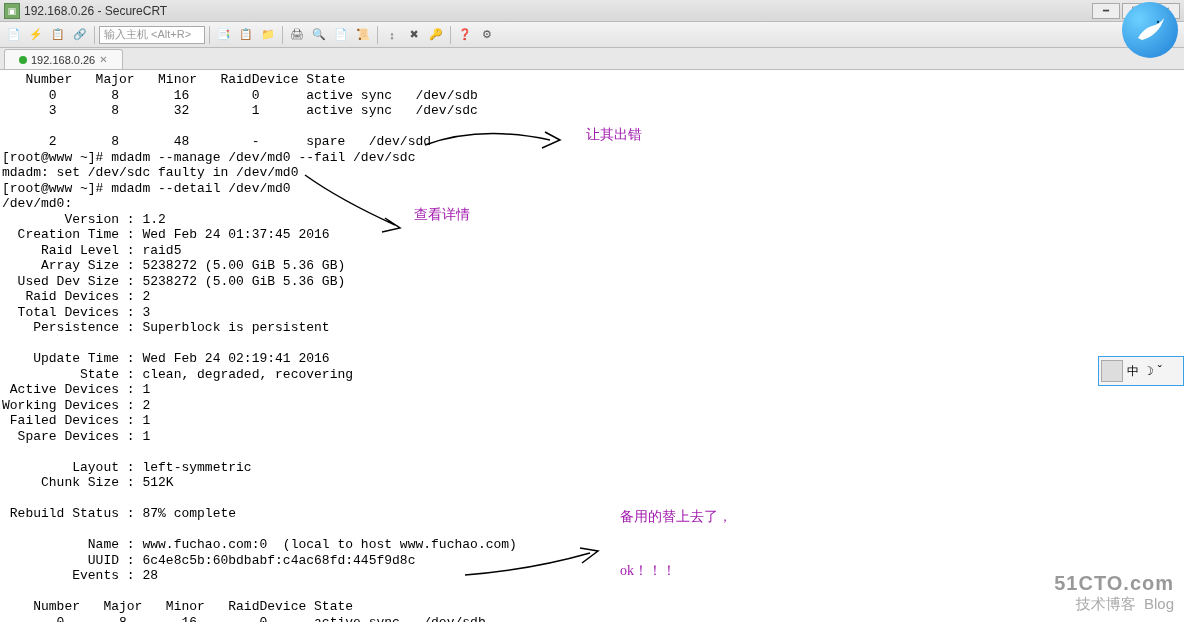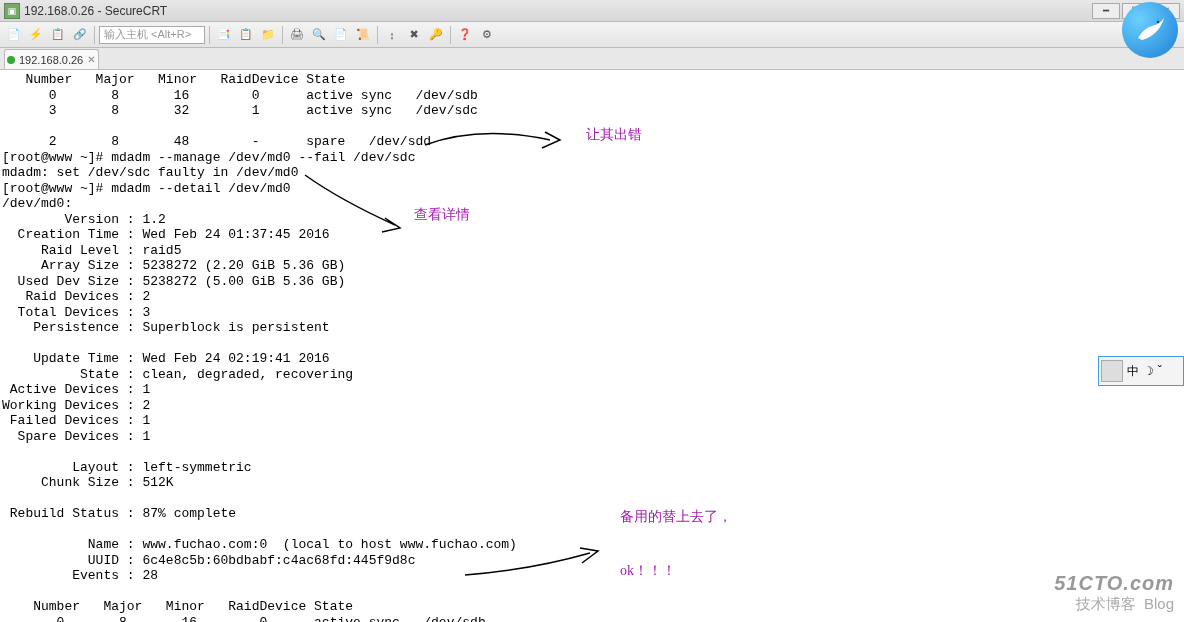--- a/index.html
+++ b/index.html
@@ -6,31 +6,31 @@
   body { width: 1184px; height: 622px; font-family: "Microsoft YaHei", Arial, sans-serif; background: #fff; overflow: hidden; position: relative; }
   .titlebar { height: 22px; background: linear-gradient(#e8e8e8,#d8d8d8); display: flex; align-items: center; padding: 0 4px; font-size: 12px; color: #333; border-bottom: 1px solid #bbb; }
   .titlebar .icon { width: 16px; height: 16px; background: #7a6; margin-right: 4px; border: 1px solid #585; display:flex;align-items:center;justify-content:center;font-size:9px;color:#fff;}
   .titlebar .spacer { flex: 1; }
   .winbtn { width: 28px; height: 16px; background: #eee; border: 1px solid #aaa; margin-left: 2px; display:flex;align-items:center;justify-content:center;font-size:10px;color:#444; cursor:pointer;}
   .toolbar { height: 26px; background: linear-gradient(#f4f4f4,#e4e4e4); display: flex; align-items: center; padding: 0 4px; border-bottom: 1px solid #bbb; gap:2px;}
   .tbtn { width: 20px; height: 20px; display:flex;align-items:center;justify-content:center;font-size:11px;color:#555; border:1px solid transparent;cursor:pointer;}
   .tsep{width:1px;height:18px;background:#bbb;margin:0 2px;}
   .hostbox{ height:18px;width:106px;border:1px solid #aaa;background:#fff;font-size:11px;color:#999;padding:0 4px;display:flex;align-items:center;}
   .tabbar { height: 22px; background: #e8e8e8; display: flex; align-items: flex-end; padding: 0 4px; border-bottom: 1px solid #bbb; }
-  .tab { height: 20px; background: #f8f8f8; border: 1px solid #bbb; border-bottom: none; border-radius: 3px 3px 0 0; display: flex; align-items: center; padding: 0 2px; font-size: 11px; color: #333; gap:4px;cursor:pointer;}
+  .tab { height: 20px; background: #f8f8f8; border: 1px solid #bbb; border-bottom: none; border-radius: 3px 3px 0 0; display: flex; align-items: center; padding: 0 14px; font-size: 11px; color: #333; gap:4px;cursor:pointer;}
   .tab .dot { width:8px;height:8px;border-radius:50%;background:#3a3;}
   .tab .close { font-size:10px;color:#888;cursor:pointer;}
   .terminal { font-family: "Courier New", monospace; font-size: 13px; line-height: 15.5px; color: #000; padding: 2px 2px; white-space: pre; position: relative; }
   .annotation { position: absolute; font-family: "SimSun","宋体",serif; font-size: 14px; color: #a21caf; }
   .bird { position:absolute; top:2px; right:6px; width:56px;height:56px;border-radius:50%;background:radial-gradient(circle at 30% 30%,#6bd0ff,#1e7fd6);display:flex;align-items:center;justify-content:center;}
   .bird svg{width:40px;height:40px;}
   .ime { position:absolute; right:0; top:356px; width:86px;height:30px;background:#f4f4f4;border:1px solid #3aa0e8;display:flex;align-items:center;gap:4px;padding:2px;font-size:12px;}
   .ime .av{width:22px;height:22px;background:#ddd;border:1px solid #aaa;}
   .watermark{position:absolute;right:10px;bottom:8px;text-align:right;color:#888;font-family:Arial;}
-  .watermark .w1{font-size:20px;font-weight:bold;color:#999;letter-spacing:1px;font-style:italic;}
+  .watermark .w1{font-size:20px;font-weight:bold;color:#999;letter-spacing:1px;}
   .watermark .w2{font-size:15px;color:#aaa;}
   .arrow{position:absolute;}
 </style>
 </head>
 <body>
 
 <div class="titlebar">
   <div class="icon">▣</div>
   <span>192.168.0.26 - SecureCRT</span>
   <div class="spacer"></div>
@@ -77,21 +77,21 @@
 <span>      3       8       32        1      active sync   /dev/sdc</span>
 <span></span>
 <span>      2       8       48        -      spare   /dev/sdd</span>
 <span>[root@www ~]# mdadm --manage /dev/md0 --fail /dev/sdc</span>
 <span>mdadm: set /dev/sdc faulty in /dev/md0</span>
 <span>[root@www ~]# mdadm --detail /dev/md0</span>
 <span>/dev/md0:</span>
 <span>        Version : 1.2</span>
 <span>  Creation Time : Wed Feb 24 01:37:45 2016</span>
 <span>     Raid Level : raid5</span>
-<span>     Array Size : 5238272 (2.20 GiB 5.36 GB)</span>
+<span>     Array Size : 5238272 (5.00 GiB 5.36 GB)</span>
 <span>  Used Dev Size : 5238272 (5.00 GiB 5.36 GB)</span>
 <span>   Raid Devices : 2</span>
 <span>  Total Devices : 3</span>
 <span>    Persistence : Superblock is persistent</span>
 <span></span>
 <span>    Update Time : Wed Feb 24 02:19:41 2016</span>
 <span>          State : clean, degraded, recovering</span>
 <span> Active Devices : 1</span>
 <span>Working Devices : 2</span>
 <span> Failed Devices : 1</span>

